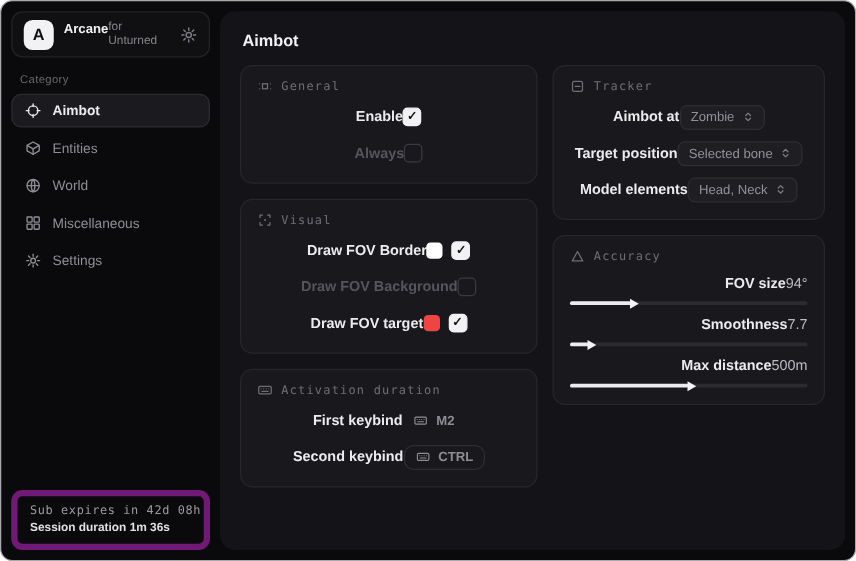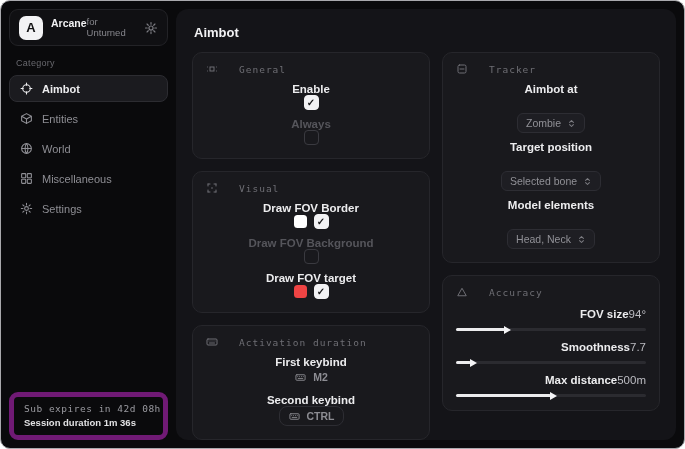--- a/index.html
+++ b/index.html
@@ -38,42 +38,42 @@
   
   .main {
     flex:1; margin:8px 8px 8px 0; background:#141418; border-radius:12px;
     padding:12px 16px 14px; display:flex; flex-direction:column;
   }
   .page-title { font-size:13px; font-weight:700; color:#f2f2f4; margin:4px 0 12px 2px; }
   .cols { display:flex; gap:12px; align-items:flex-start; }
   .col-left { width:238px; display:flex; flex-direction:column; gap:12px; flex:none; }
   .col-right { flex:1; display:flex; flex-direction:column; gap:12px; }
   .card { background:#19191d; border:1px solid #26262b; border-radius:10px; padding:10px 13px 13px; }
-  .card-header { display:flex; align-items:center; gap:21px; color:#6e6e74;
+  .card-header { display:flex; align-items:center; gap:7px; color:#6e6e74;
     font-family:"DejaVu Sans Mono", monospace; font-size:9.5px; letter-spacing:1px; margin-bottom:5px; }
   .card-header .ico { width:12px; height:12px; flex:none; }
-  .row { display:flex; justify-content:center; align-items:center; min-height:21px; margin-top:8px;flex-direction:column; }
+  .row { display:flex; justify-content:center; align-items:center; min-height:21px; margin-top:8px; }
   .lbl { font-size:11.5px; font-weight:600; color:#ececee; }
   .lbl.dim { color:#55555b; }
   .ctrls { display:flex; align-items:center; gap:7px; }
   
   .cb { width:15px; height:15px; border-radius:4px; border:1px solid #3a3a40; cursor:pointer;
     display:flex; align-items:center; justify-content:center; }
   .cb.checked { background:#f2f2f4; border-color:#f2f2f4; }
   .cb.checked::after { content:"✓"; color:#141416; font-size:10px; font-weight:700; line-height:1; }
   
   .swatch { width:13px; height:13px; border-radius:3.5px; cursor:pointer; }
   
   .keybind { display:inline-flex; align-items:center; gap:6px; color:#8d8d93; font-size:10.5px;
     font-weight:600; padding:3px 8px; border-radius:8px; cursor:pointer; }
   .keybind.bordered { border:1px solid #2d2d33; }
   .keybind .ico { width:13px; height:11px; }
   
   .dropdown { display:inline-flex; align-items:center; gap:6px; background:#1e1e23; border:1px solid #2d2d33;
-    border-radius:6px; padding:3px 8px; font-size:10.5px; color:#919197; cursor:pointer;margin-top:18px; }
+    border-radius:6px; padding:3px 8px; font-size:10.5px; color:#919197; cursor:pointer; }
   .dropdown .ico { width:9px; height:11px; color:#7c7c82; }
   
   .slider-row { margin-top:10px; }
   .slider-top { display:flex; justify-content:flex-end; align-items:center; }
   .val { font-size:11.5px; color:#bcbcc2; }
   .track { position:relative; height:3px; background:#2b2b30; border-radius:2px; margin-top:8px; cursor:pointer; }
   .fill { position:absolute; left:0; top:0; height:3px; background:#ececee; border-radius:2px; }
   .thumb { position:absolute; right:-6px; top:50%; transform:translateY(-50%);
     width:0; height:0; border-left:7px solid #f4f4f6; border-top:4px solid transparent; border-bottom:4px solid transparent; }
 </style>

